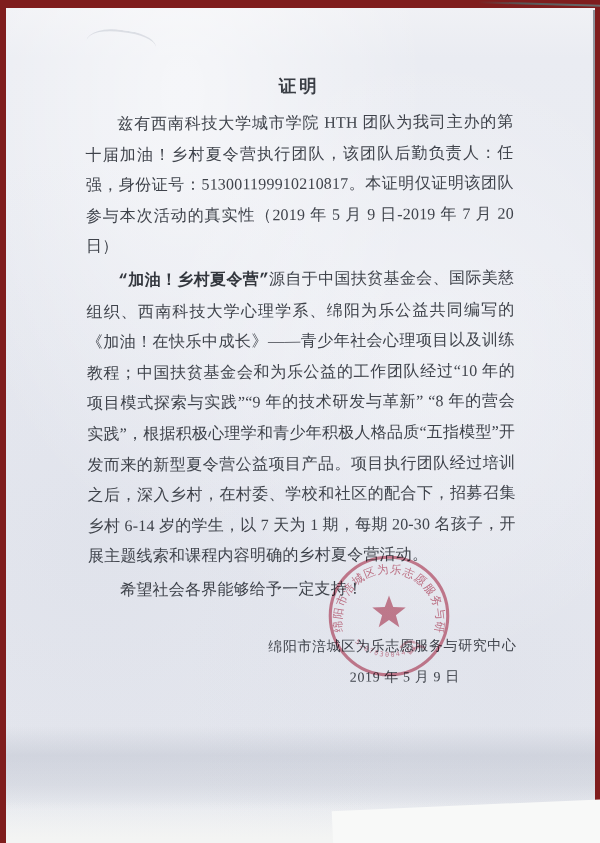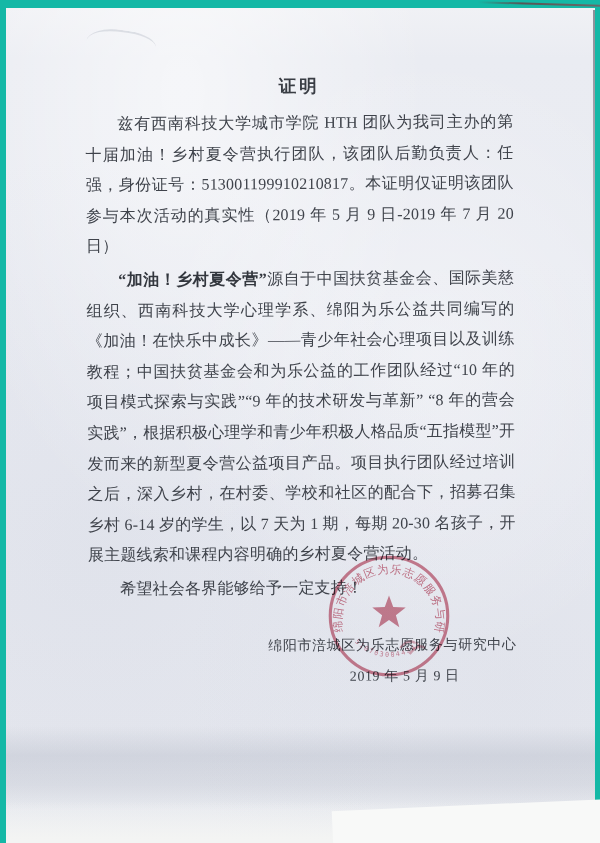--- a/index.html
+++ b/index.html
@@ -8,21 +8,21 @@
     width: 600px;
     height: 843px;
     overflow: hidden;
     background: #ffffff;
     font-family: "Liberation Serif", "DejaVu Serif", serif;
   }
   .scan {
     position: relative;
     width: 600px;
     height: 843px;
-    background: #14b8a6;
+    background: #7f1d1d;
   }
   
   .paper {
     position: absolute;
     left: 6px;
     top: 8px;
     right: 5px;
     bottom: 0;
     background: linear-gradient(180deg, #f0f1f5 0%, #eaecf2 6%, #e8eaf1 55%, #e6e8ef 90%, #edeff2 100%);
   }
@@ -120,20 +120,21 @@
   .para {
     margin: 0;
     text-indent: 2em;
   }
   .para + .para {
     margin-top: 3px;
   }
   .para b.lead {
     font-weight: bold;
     color: #33373e;
+    font-family: Liberation Mono, monospace;
   }
   .sign-org {
     margin-top: 31px;
     text-align: right;
     font-size: 14px;
     letter-spacing: 0.6px;
     line-height: 22px;
   }
   .sign-date {
     margin-top: 9px;

